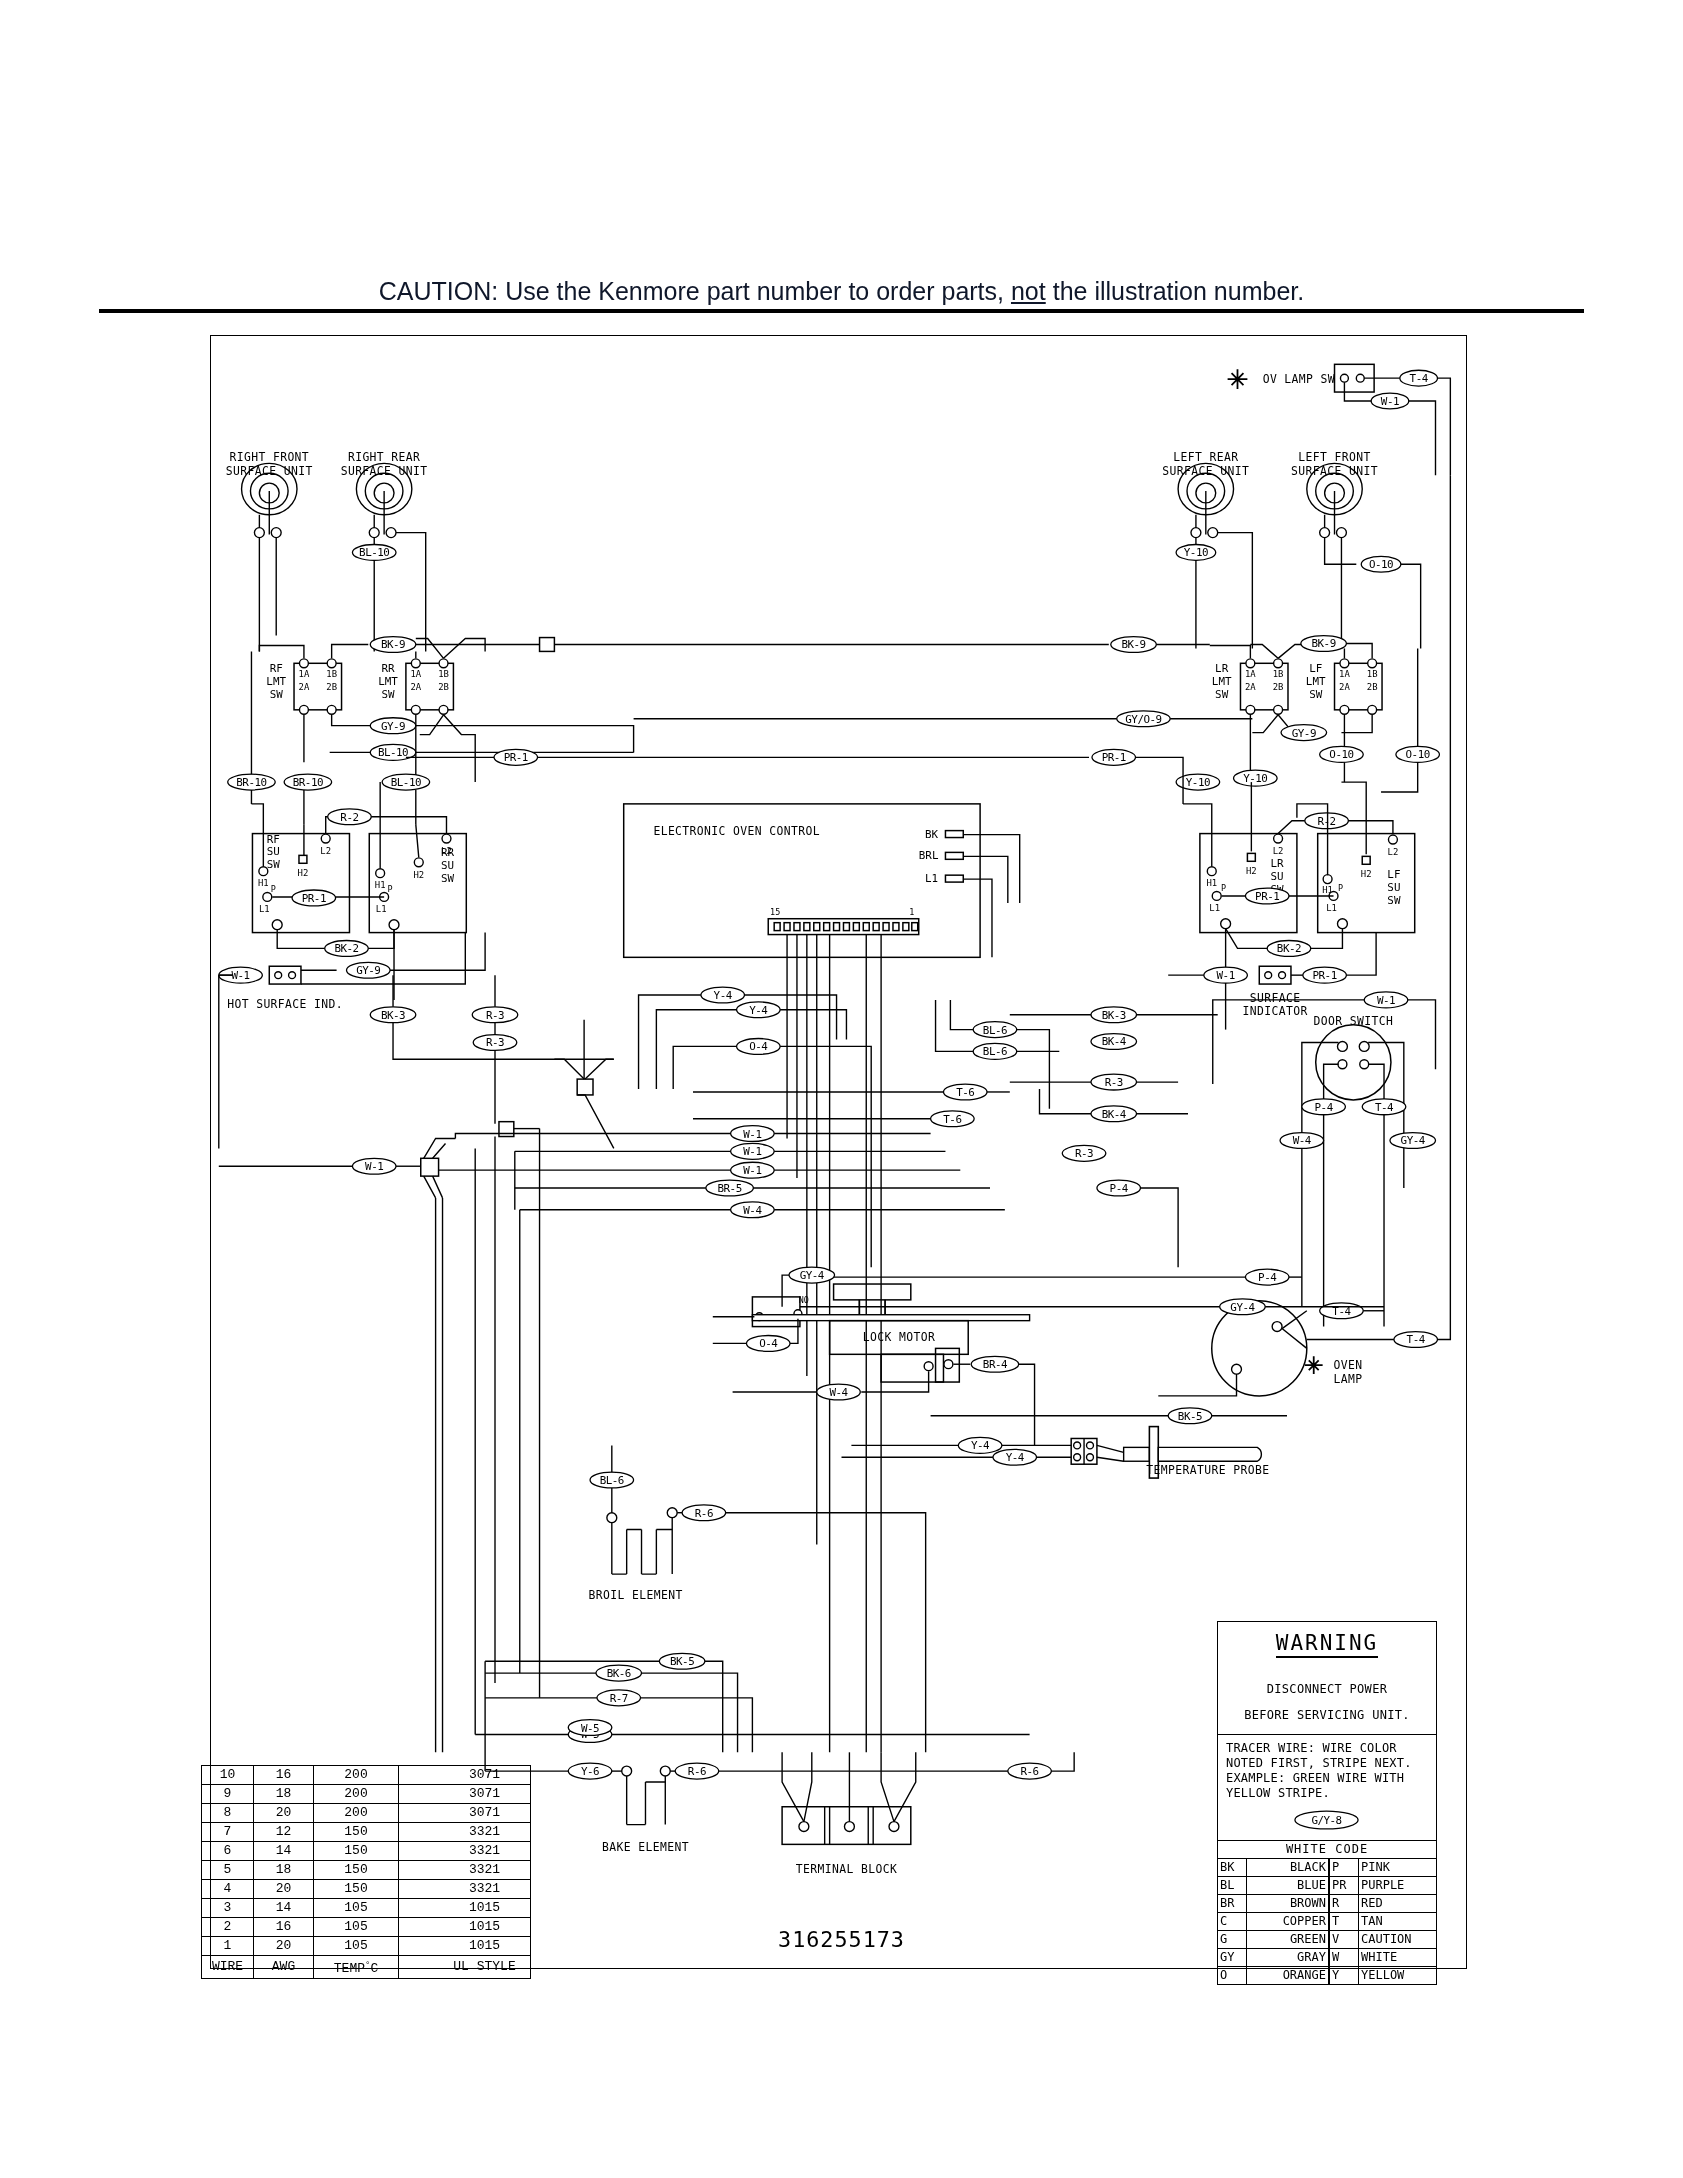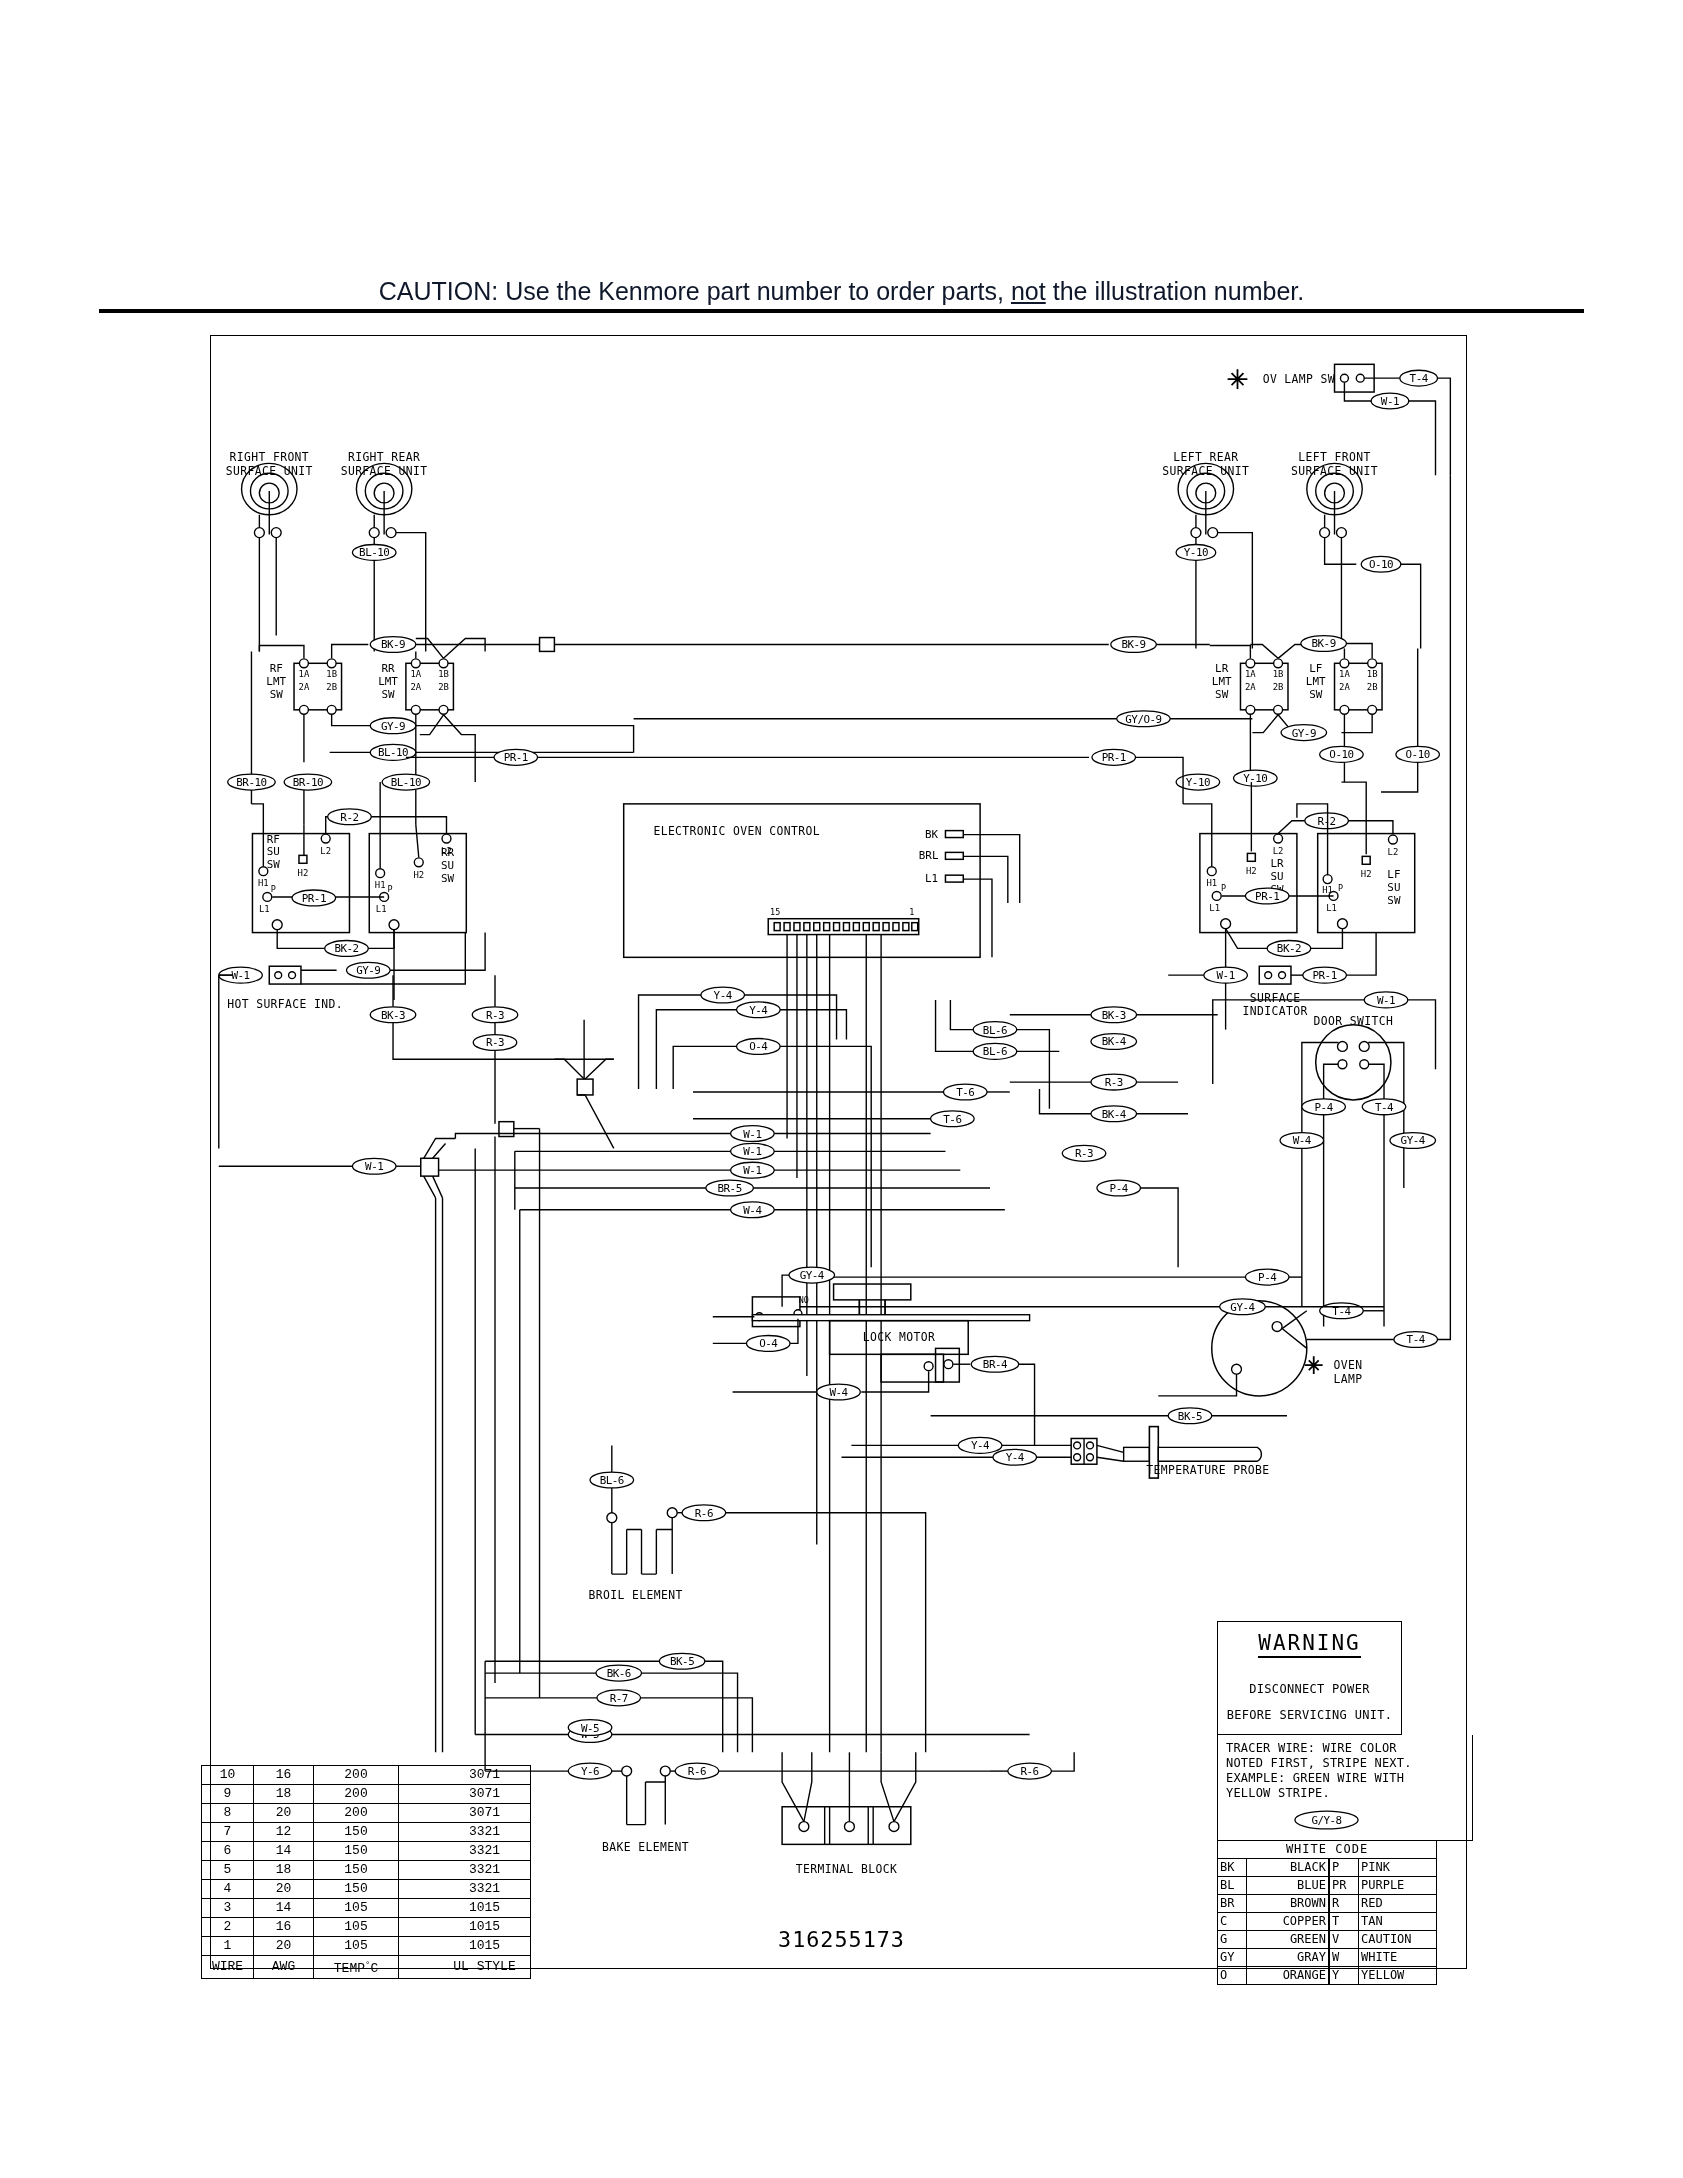--- a/index.html
+++ b/index.html
@@ -32,24 +32,24 @@
 
   
   .wtable{position:absolute;left:201px;top:1765px;border-collapse:collapse;font-family:Liberation Mono, monospace;font-size:13px;}
   .wtable td{border:1.4px solid #000;text-align:center;padding:0;height:18px;line-height:18px;}
   .wtable td.c1{width:51px;}
   .wtable td.c2{width:59px;}
   .wtable td.c3{width:84px;}
   .wtable td.c4{width:91px;padding-left:40px;}
 
   
-  .warnbox{position:absolute;left:1217px;top:1621px;width:185px;height:114px;border:1.6px solid #000;box-sizing:border-box;text-align:center;}
+  .warnbox{position:absolute;left:1217px;top:1621px;width:220px;height:114px;border:1.6px solid #000;box-sizing:border-box;text-align:center;}
   .warnttl{font-family:"DejaVu Sans Mono",monospace;font-size:21px;letter-spacing:2px;margin-top:9px;display:inline-block;border-bottom:2px solid #000;padding-bottom:1px;}
   .warnsub{font-family:"DejaVu Sans Mono",monospace;font-size:12px;line-height:14px;margin-top:24px;letter-spacing:0.3px;}
-  .tracebox{position:absolute;left:1217px;top:1735px;width:256px;height:106px;border:1.6px solid #000;border-top:none;box-sizing:border-box;padding:6px 8px 0 8px;}
+  .tracebox{position:absolute;left:1217px;top:1735px;width:220px;height:106px;border:1.6px solid #000;border-top:none;box-sizing:border-box;padding:6px 8px 0 8px;}
   .tracetxt{font-family:"DejaVu Sans Mono",monospace;font-size:12px;line-height:15px;letter-spacing:0.2px;}
   .gyell{position:absolute;left:1287px;top:1809px;}
   .cctable{position:absolute;left:1217px;top:1840px;border-collapse:collapse;font-family:"DejaVu Sans Mono",monospace;font-size:12px;}
   .cctable td{border:1.4px solid #000;padding:0 2px;height:17px;line-height:17px;}
   .cchdr{text-align:center;letter-spacing:1px;}
   .cc-a{width:24px;text-align:left;}
   .cc-b{width:77px;text-align:right;}
   .cc-c{width:24px;text-align:left;border-left:2.6px solid #000 !important;}
   .cc-d{width:73px;text-align:left;}
 </style>

